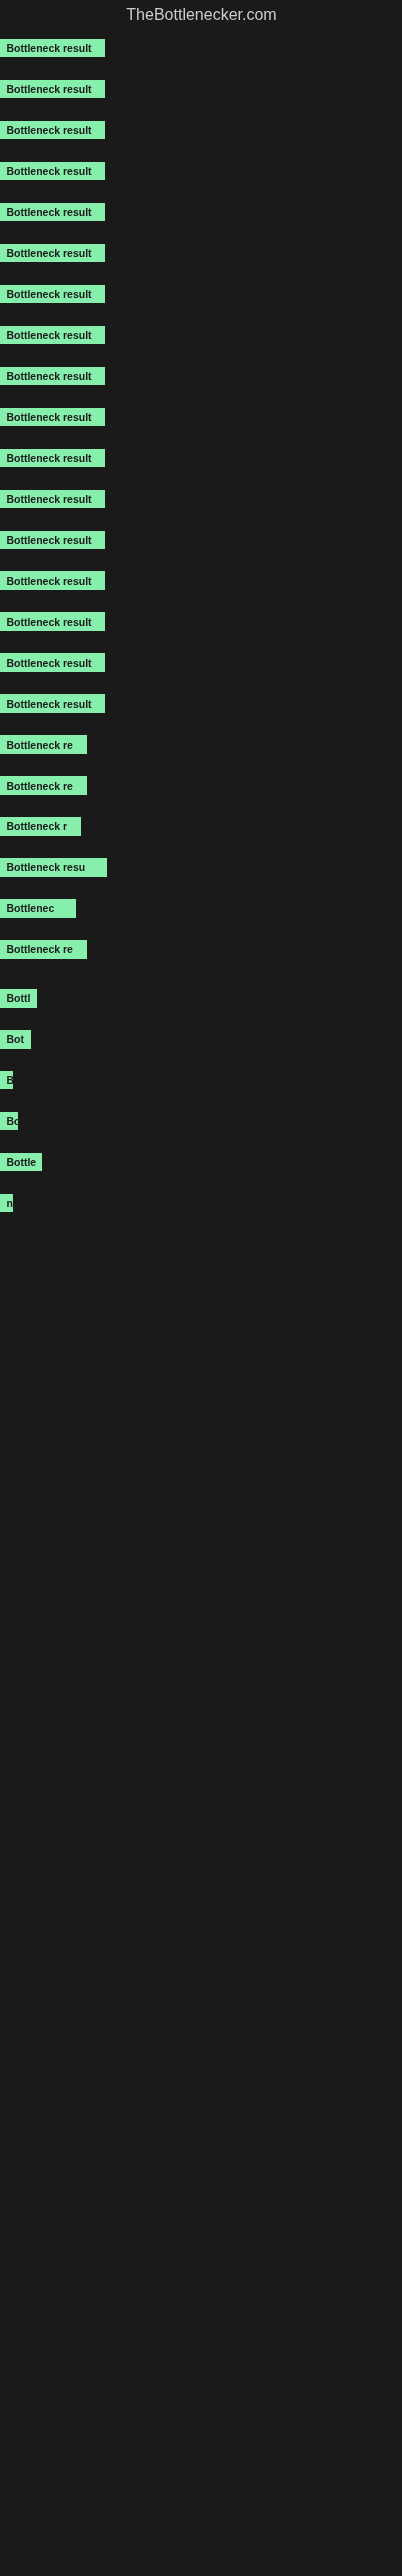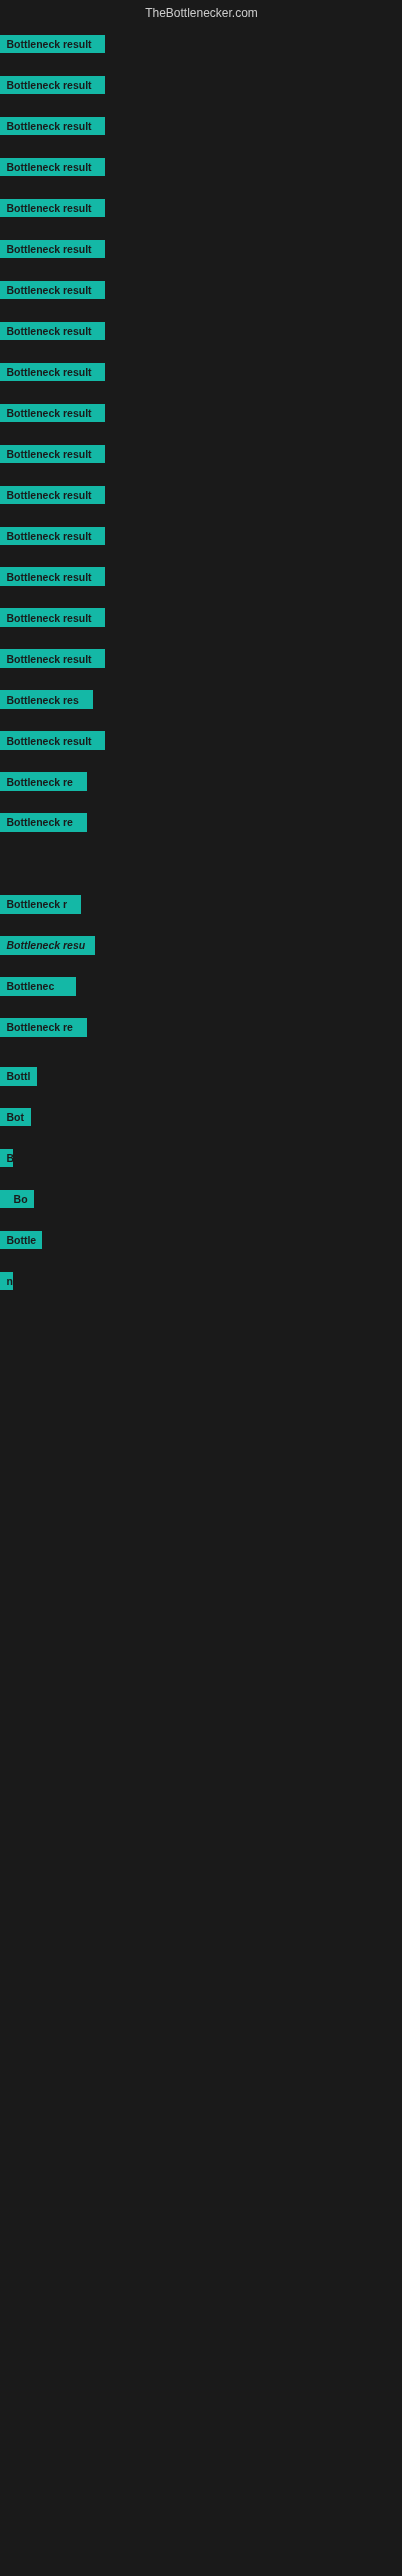--- a/index.html
+++ b/index.html
@@ -10,31 +10,31 @@
     body {
       width: 403px;
       min-height: 2576px;
       background-color: #1a1a1a;
       font-family: Arial, sans-serif;
       position: relative;
     }
     .site-title {
       text-align: center;
       color: #cccccc;
-      font-size: 12px;
+      font-size: 16px;
       padding: 6.4px 0 3.2px 0;
       font-weight: normal;
     }
     .bottleneck-bar {
       display: flex;
       align-items: center;
       margin-bottom: 0;
     }
     .bottleneck-label {
-      background-color: #14b8a6;
+      background-color: #86efac;
       color: #1a1a1a;
       font-size: 10.5px;
       font-weight: bold;
       padding: 3.2px 6.4px;
       white-space: nowrap;
       overflow: hidden;
     }
     .bar-section {
       padding: 11.3px 0 11.3px 0;
     }
@@ -120,46 +120,41 @@
         <div class="bottleneck-label" style="width: 105px;">Bottleneck result</div>
       </div>
     </div>
     <div class="bar-section">
       <div class="bottleneck-bar">
         <div class="bottleneck-label" style="width: 105px;">Bottleneck result</div>
       </div>
     </div>
     <div class="bar-section">
       <div class="bottleneck-bar">
-        <div class="bottleneck-label" style="width: 93px;">Bottleneck res</div>
-      </div>
-    </div>
-    <div class="bar-section">
-      <div class="bottleneck-bar">
         <div class="bottleneck-label" style="width: 105px;">Bottleneck result</div>
       </div>
     </div>
     <div class="bar-section">
       <div class="bottleneck-bar">
         <div class="bottleneck-label" style="width: 87px;">Bottleneck re</div>
       </div>
     </div>
     <div class="bar-section">
       <div class="bottleneck-bar">
         <div class="bottleneck-label" style="width: 87px;">Bottleneck re</div>
       </div>
     </div>
     <div class="bar-section">
       <div class="bottleneck-bar">
-        <div class="bottleneck-label" style="width: 81px; margin-top: 41px;">Bottleneck r</div>
+        <div class="bottleneck-label" style="width: 81px;">Bottleneck r</div>
       </div>
     </div>
     <div class="bar-section">
       <div class="bottleneck-bar">
-        <div class="bottleneck-label" style="width: 95px; font-style: italic;">Bottleneck resu</div>
+        <div class="bottleneck-label" style="width: 107px;">Bottleneck resu</div>
       </div>
     </div>
     <div class="bar-section">
       <div class="bottleneck-bar">
         <div class="bottleneck-label" style="width: 76px;">Bottlenec</div>
       </div>
     </div>
     <div class="bar-section">
       <div class="bottleneck-bar">
         <div class="bottleneck-label" style="width: 87px;">Bottleneck re</div>
@@ -175,21 +170,21 @@
         <div class="bottleneck-label" style="width: 31px;">Bot</div>
       </div>
     </div>
     <div class="bar-section">
       <div class="bottleneck-bar">
         <div class="bottleneck-label" style="width: 13px;">B</div>
       </div>
     </div>
     <div class="bar-section">
       <div class="bottleneck-bar">
-        <div class="bottleneck-label" style="width: 34px; text-align: right;">Bo</div>
+        <div class="bottleneck-label" style="width: 18px; text-align: right;">Bo</div>
       </div>
     </div>
     <div class="bar-section">
       <div class="bottleneck-bar">
         <div class="bottleneck-label" style="width: 42px;">Bottle</div>
       </div>
     </div>
     <div class="bar-section">
       <div class="bottleneck-bar">
         <div class="bottleneck-label" style="width: 9.7px;">n</div>

